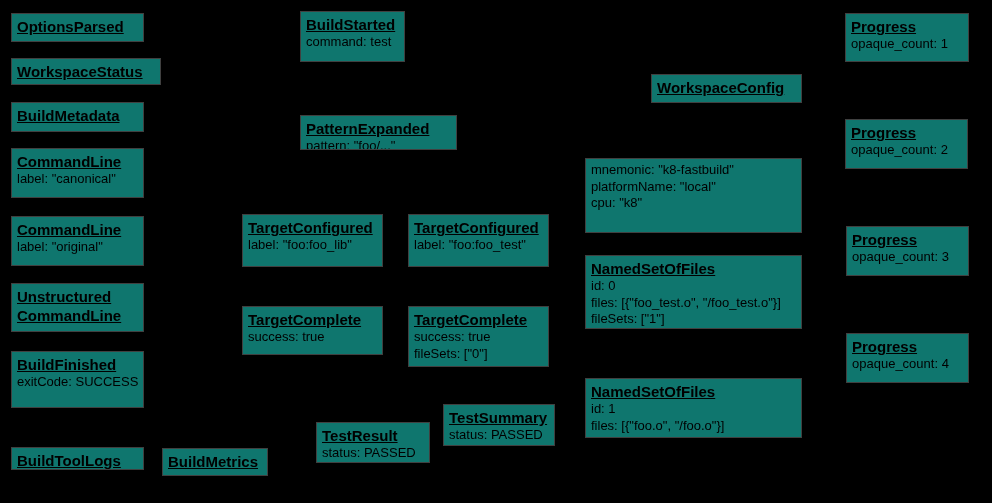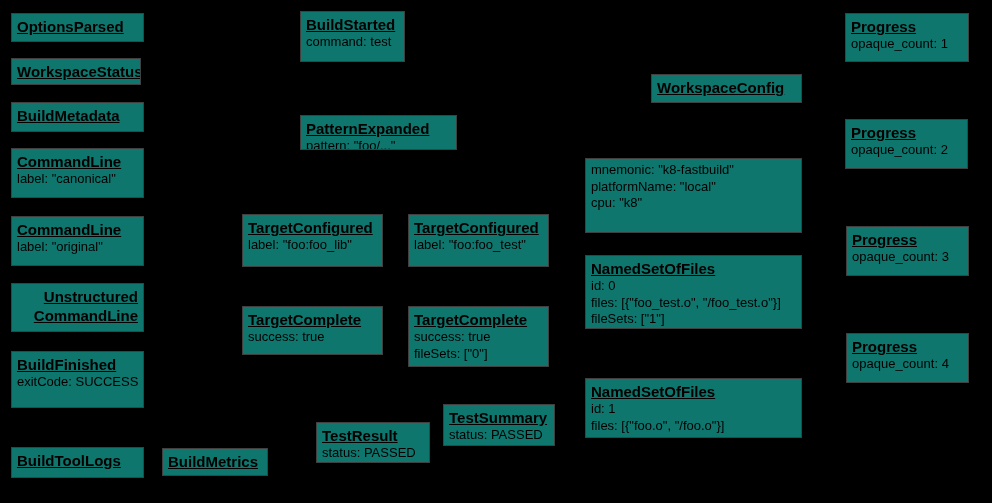--- a/index.html
+++ b/index.html
@@ -39,43 +39,43 @@
     color: #000000;
   }
 </style>
 </head>
 <body>
 
 <div class="canvas">
     <div class="node" style="left: 11px; top: 13px; width: 133px; height: 29px;">
       <div class="title">OptionsParsed</div>
     </div>
-    <div class="node" style="left: 11px; top: 58px; width: 130px; height: 27px;">
+    <div class="node" style="left: 11px; top: 58px; width: 150px; height: 27px;">
       <div class="title">WorkspaceStatus</div>
     </div>
     <div class="node" style="left: 11px; top: 102px; width: 133px; height: 30px;">
       <div class="title">BuildMetadata</div>
     </div>
     <div class="node" style="left: 11px; top: 148px; width: 133px; height: 50px;">
       <div class="title">CommandLine</div>
       <div class="field">label: "canonical"</div>
     </div>
     <div class="node" style="left: 11px; top: 216px; width: 133px; height: 50px;">
       <div class="title">CommandLine</div>
       <div class="field">label: "original"</div>
     </div>
-    <div class="node" style="left: 11px; top: 283px; width: 133px; height: 49px; text-align: right;">
+    <div class="node" style="left: 11px; top: 283px; width: 133px; height: 49px;">
       <div class="title">Unstructured
 CommandLine</div>
     </div>
     <div class="node" style="left: 11px; top: 351px; width: 133px; height: 57px;">
       <div class="title">BuildFinished</div>
       <div class="field">exitCode: SUCCESS</div>
     </div>
-    <div class="node" style="left: 11px; top: 447px; width: 133px; height: 31px;">
+    <div class="node" style="left: 11px; top: 447px; width: 133px; height: 23px;">
       <div class="title">BuildToolLogs</div>
     </div>
     <div class="node" style="left: 162px; top: 448px; width: 106px; height: 28px;">
       <div class="title">BuildMetrics</div>
     </div>
     <div class="node" style="left: 300px; top: 11px; width: 105px; height: 51px;">
       <div class="title">BuildStarted</div>
       <div class="field">command: test</div>
     </div>
     <div class="node" style="left: 300px; top: 115px; width: 157px; height: 35px;">

